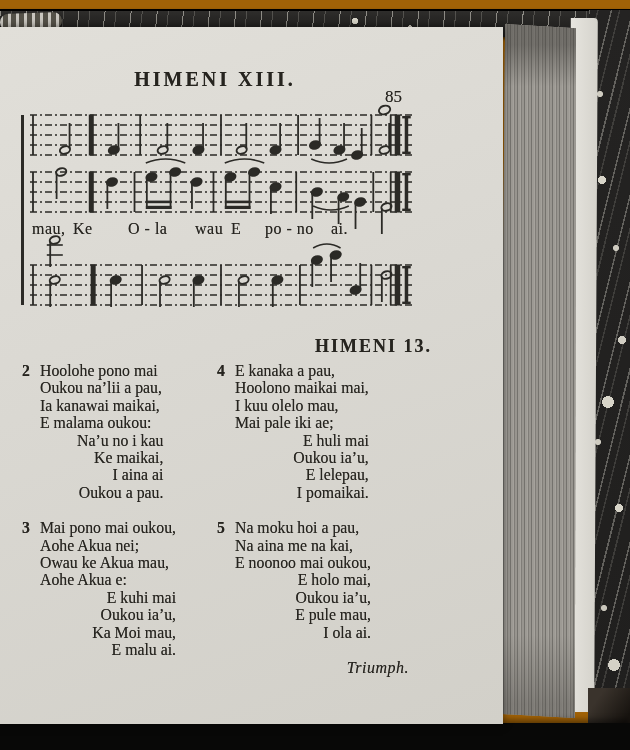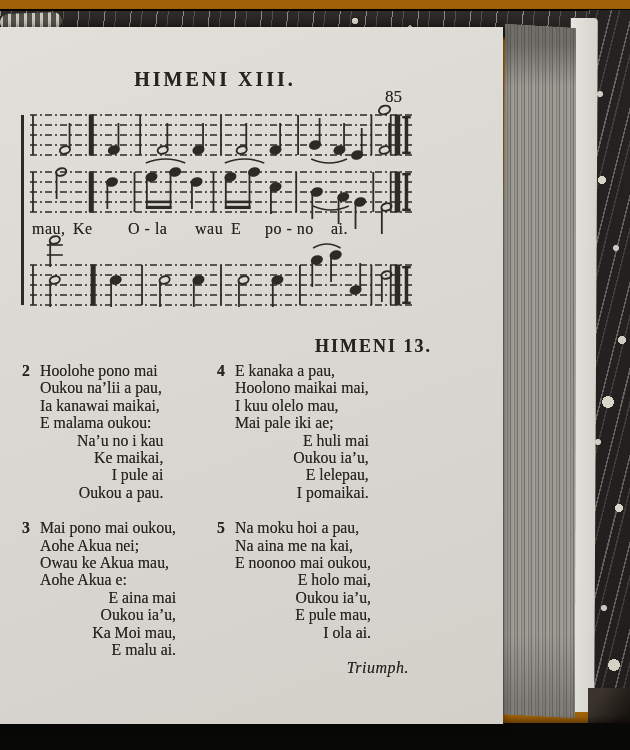--- a/index.html
+++ b/index.html
@@ -230,32 +230,32 @@
     <div class="col col-1 txt" id="col1">
         <div class="verse">
           <div class="vnum">2</div>
           <div>
             <div class="vline">Hoolohe pono mai</div>
             <div class="vline">Oukou na’lii a pau,</div>
             <div class="vline">Ia kanawai maikai,</div>
             <div class="vline">E malama oukou:</div>
             <div class="vline indent">Na’u no i kau</div>
             <div class="vline indent">Ke maikai,</div>
-            <div class="vline indent">I pule ai</div>
+            <div class="vline indent">I aina ai</div>
             <div class="vline indent">Oukou a pau.</div>
           </div>
         </div>
         <div class="verse">
           <div class="vnum">3</div>
           <div>
             <div class="vline">Mai pono mai oukou,</div>
             <div class="vline">Aohe Akua nei;</div>
             <div class="vline">Owau ke Akua mau,</div>
             <div class="vline">Aohe Akua e:</div>
-            <div class="vline indent">E aina mai</div>
+            <div class="vline indent">E kuhi mai</div>
             <div class="vline indent">Oukou ia’u,</div>
             <div class="vline indent">Ka Moi mau,</div>
             <div class="vline indent">E malu ai.</div>
           </div>
         </div>
       </div>
     <div class="col col-2 txt" id="col2">
         <div class="verse">
           <div class="vnum">4</div>
           <div>

